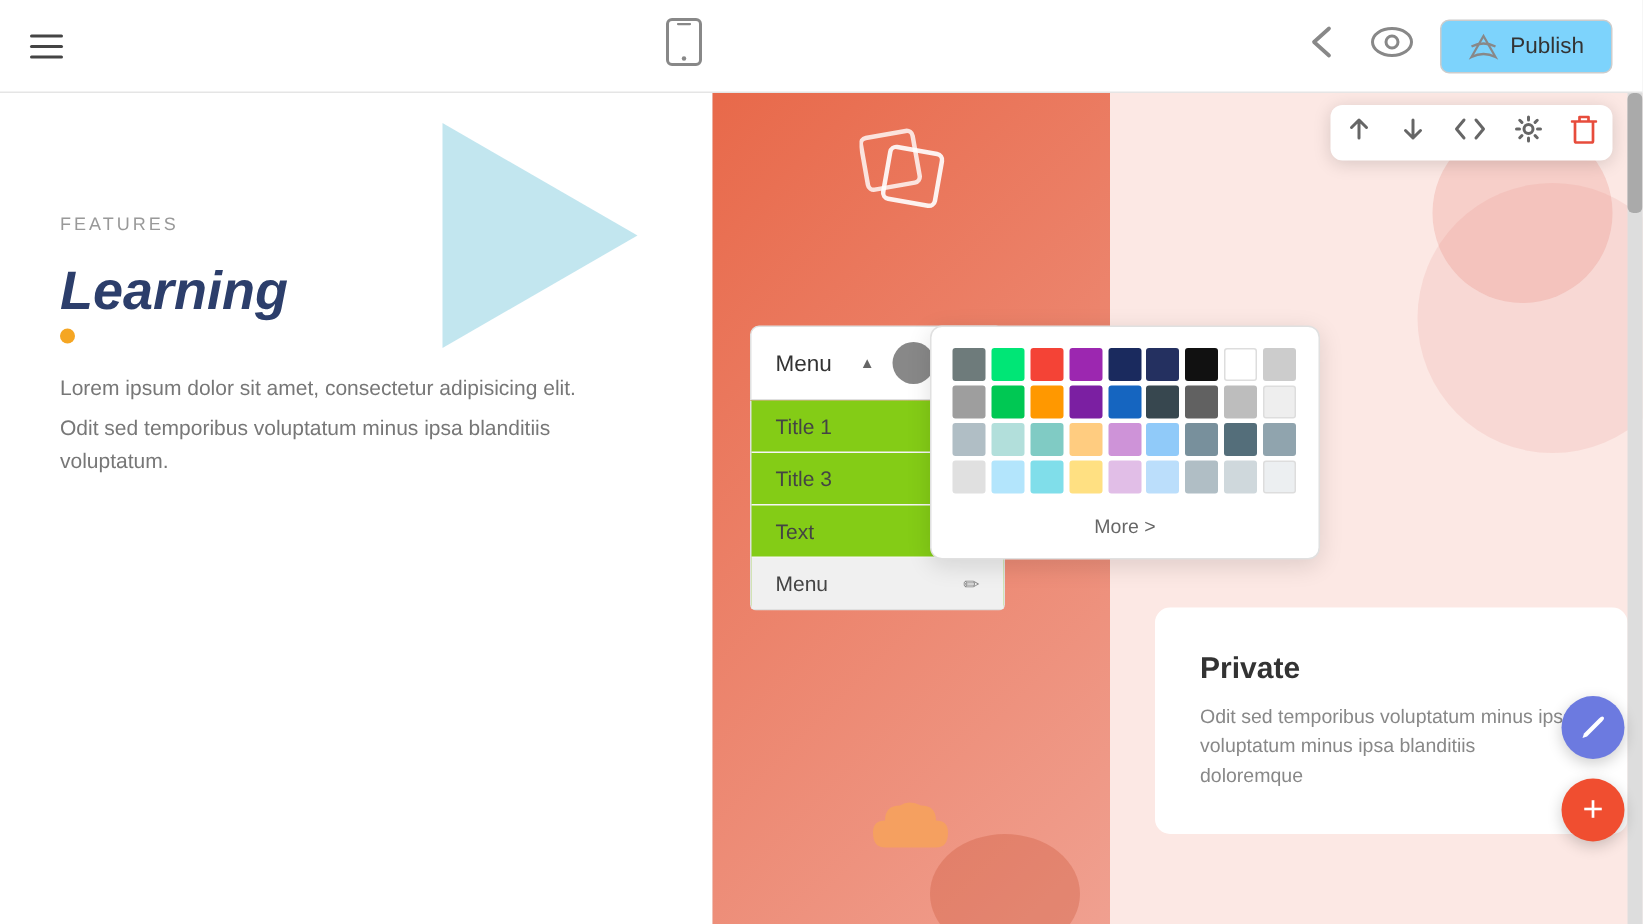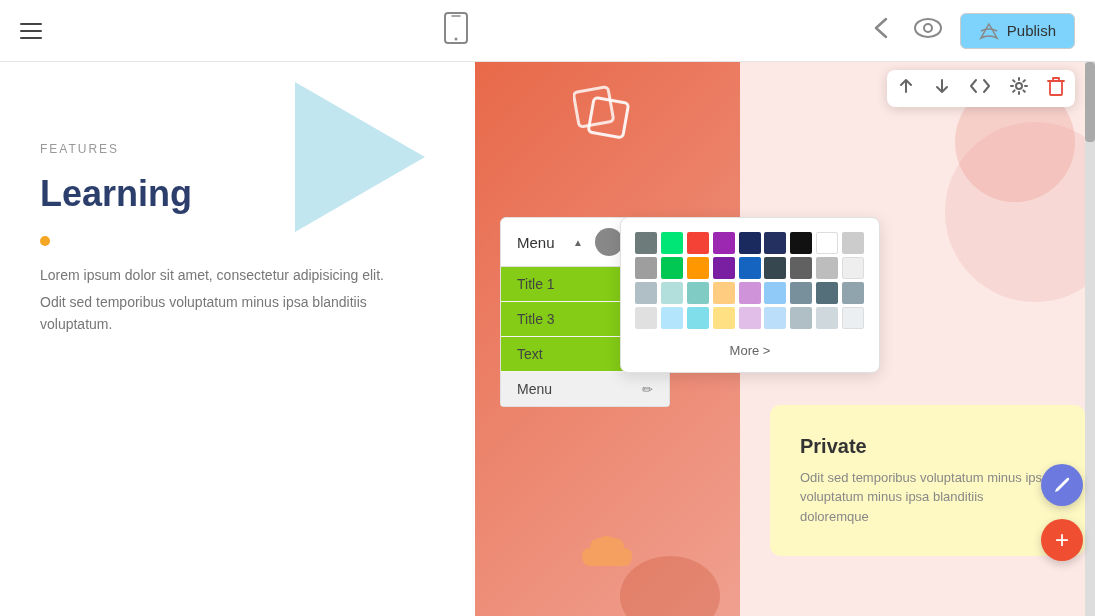--- a/index.html
+++ b/index.html
@@ -81,21 +81,22 @@
       border-bottom: 75px solid transparent;
       border-left: 130px solid #a8dce8;
       opacity: 0.7;
     }
 
     .heading-title {
       font-size: 36px;
       font-weight: 700;
       color: #2c3e6b;
       line-height: 1.2;
-      margin-bottom: 21px;
+      margin-bottom: 4px;
+      font-style: italic;
     }
 
     .heading-subtitle {
       font-size: 36px;
       font-weight: 400;
       color: #2c3e6b;
       line-height: 1.2;
       margin-bottom: 20px;
     }
 
@@ -145,21 +146,21 @@
       height: 100%;
       background: #fce8e4;
       overflow: hidden;
     }
 
     .private-card {
       position: absolute;
       bottom: 60px;
       left: 30px;
       right: 10px;
-      background: #fef9c3;
+      background: #ffffff;
       border-radius: 10px;
       padding: 30px;
     }
     .private-title {
       font-size: 20px;
       font-weight: 600;
       color: #333;
       margin-bottom: 10px;
     }
     .private-text {

